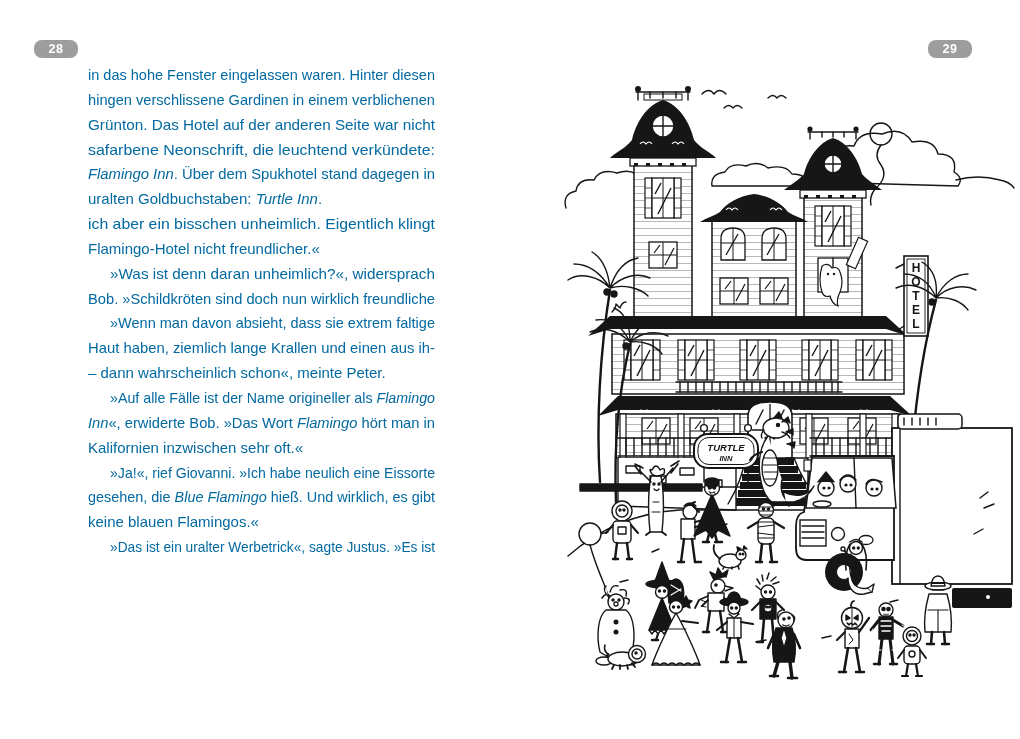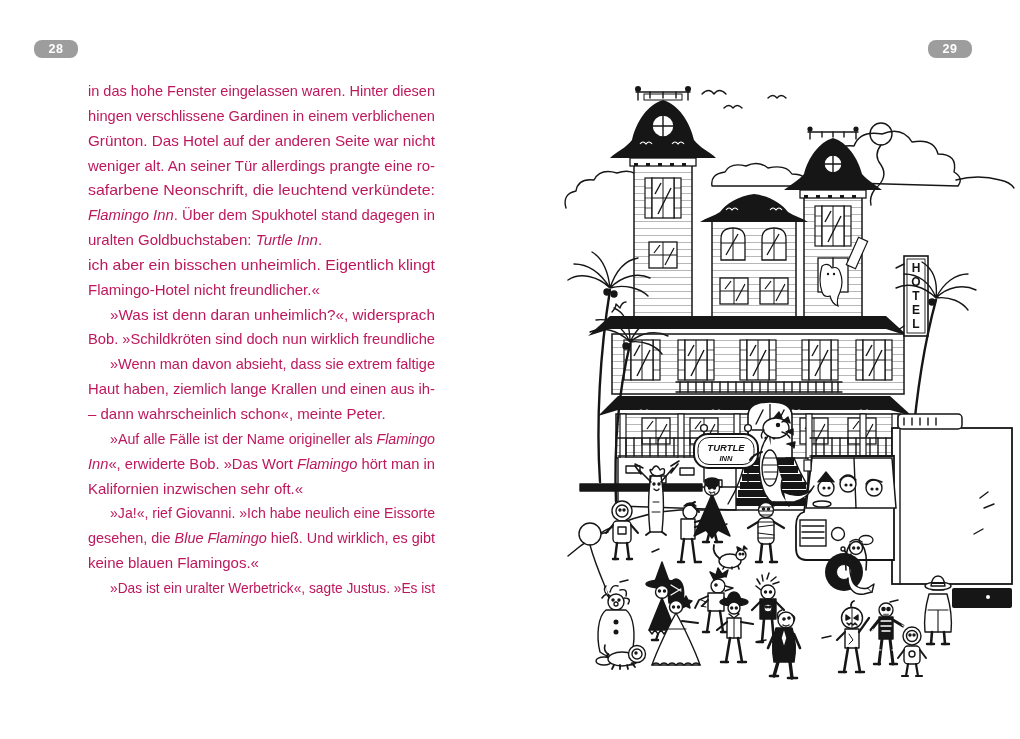--- a/index.html
+++ b/index.html
@@ -3,21 +3,21 @@
 <meta charset="utf-8">
 <style>
   html,body{margin:0;padding:0;background:#fff;}
   .spread{position:relative;width:1020px;height:739px;background:#ffffff;
           font-family:"Liberation Sans",sans-serif;overflow:hidden;}
   .badge{position:absolute;top:40px;width:44px;height:18px;background:#9d9d9d;
          color:#fff;font-size:12.5px;font-weight:bold;text-align:center;
          line-height:18px;border-radius:8px;letter-spacing:.5px;}
   .badge.left{left:34px;}
   .badge.right{left:928px;text-align:center;}
-  .text-col{position:absolute;left:88px;top:79px;width:347px;color:#be185d;}
+  .text-col{position:absolute;left:88px;top:63px;width:347px;color:#0369a1;}
   .line{white-space:nowrap;height:24.85px;line-height:24.85px;font-size:15px;}
   .line .inner{display:inline-block;transform-origin:0 60%;}
   .line.ind{padding-left:22px;}
   .it{font-style:italic;}
   .illu{position:absolute;left:560px;top:82px;width:455px;height:612px;}
   svg{display:block;}
   .ink{stroke:#161616;fill:none;stroke-width:1.4;stroke-linecap:round;stroke-linejoin:round;}
   .fillb{fill:#161616;}
   .signtxt{font-family:"Liberation Sans",sans-serif;font-weight:bold;fill:#161616;}
 </style>
@@ -26,21 +26,20 @@
 
 <div class="spread">
 
   <div class="badge left">28</div>
   <div class="badge right">29</div>
 
   <div class="text-col">
       <div class="line"><span class="inner" style="transform: scaleX(0.9678);"><span>in das hohe Fenster eingelassen waren. Hinter diesen</span></span></div>
       <div class="line"><span class="inner" style="transform: scaleX(0.9746);"><span>hingen verschlissene Gardinen in einem verblichenen</span></span></div>
       <div class="line"><span class="inner" style="transform: scaleX(1.0175);"><span>Grünton. Das Hotel auf der anderen Seite war nicht</span></span></div>
-      <div class="line"><span class="inner" style="transform: scaleX(0.9964);"><span>weniger alt. An seiner Tür allerdings prangte eine ro-</span></span></div>
       <div class="line"><span class="inner" style="transform: scaleX(1.0616);"><span>safarbene Neonschrift, die leuchtend verkündete:</span></span></div>
       <div class="line"><span class="inner" style="transform: scaleX(0.9884);"><span class="it">Flamingo Inn</span><span>. Über dem Spukhotel stand dagegen in</span></span></div>
       <div class="line"><span class="inner"><span>uralten Goldbuchstaben: </span><span class="it">Turtle Inn</span><span>.</span></span></div>
       <div class="line"><span class="inner" style="transform: scaleX(1.0536);"><span>ich aber ein bisschen unheimlich. Eigentlich klingt</span></span></div>
       <div class="line"><span class="inner"><span>Flamingo-Hotel nicht freundlicher.«</span></span></div>
       <div class="line ind"><span class="inner" style="transform: scaleX(1.0195);"><span>»Was ist denn daran unheimlich?«, widersprach</span></span></div>
       <div class="line"><span class="inner" style="transform: scaleX(0.9792);"><span>Bob. »Schildkröten sind doch nun wirklich freundliche</span></span></div>
       <div class="line ind"><span class="inner" style="transform: scaleX(0.968);"><span>»Wenn man davon absieht, dass sie extrem faltige</span></span></div>
       <div class="line"><span class="inner" style="transform: scaleX(0.9884);"><span>Haut haben, ziemlich lange Krallen und einen aus ih-</span></span></div>
       <div class="line"><span class="inner"><span>– dann wahrscheinlich schon«, meinte Peter.</span></span></div>

